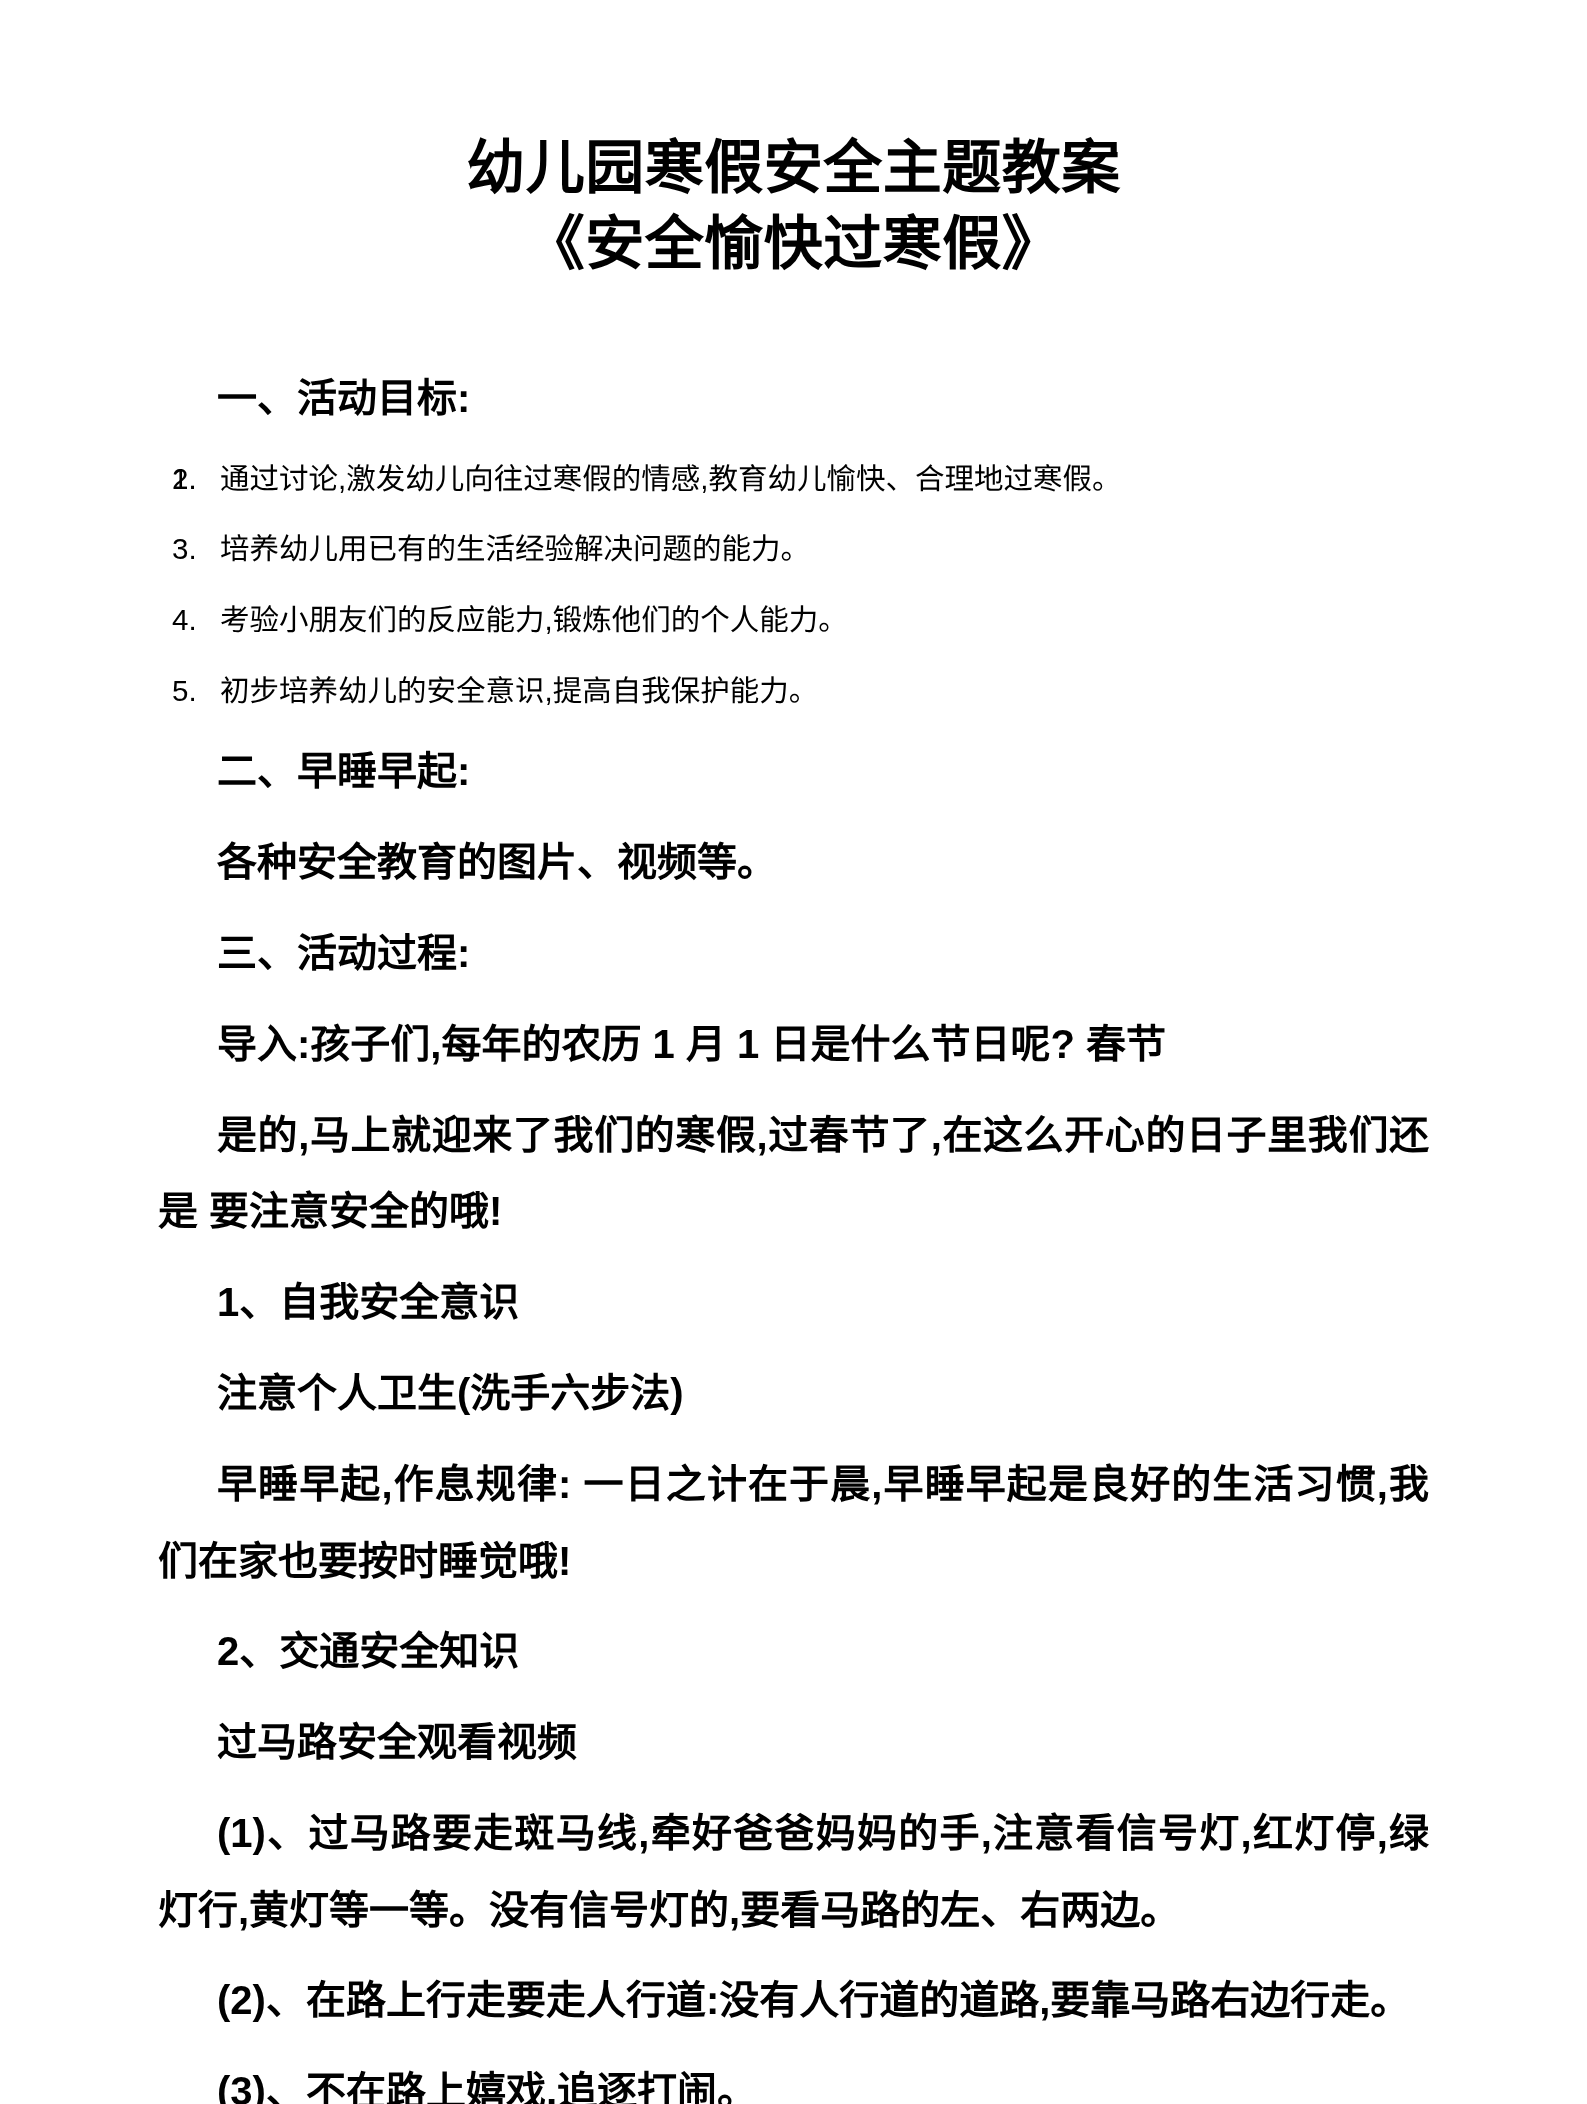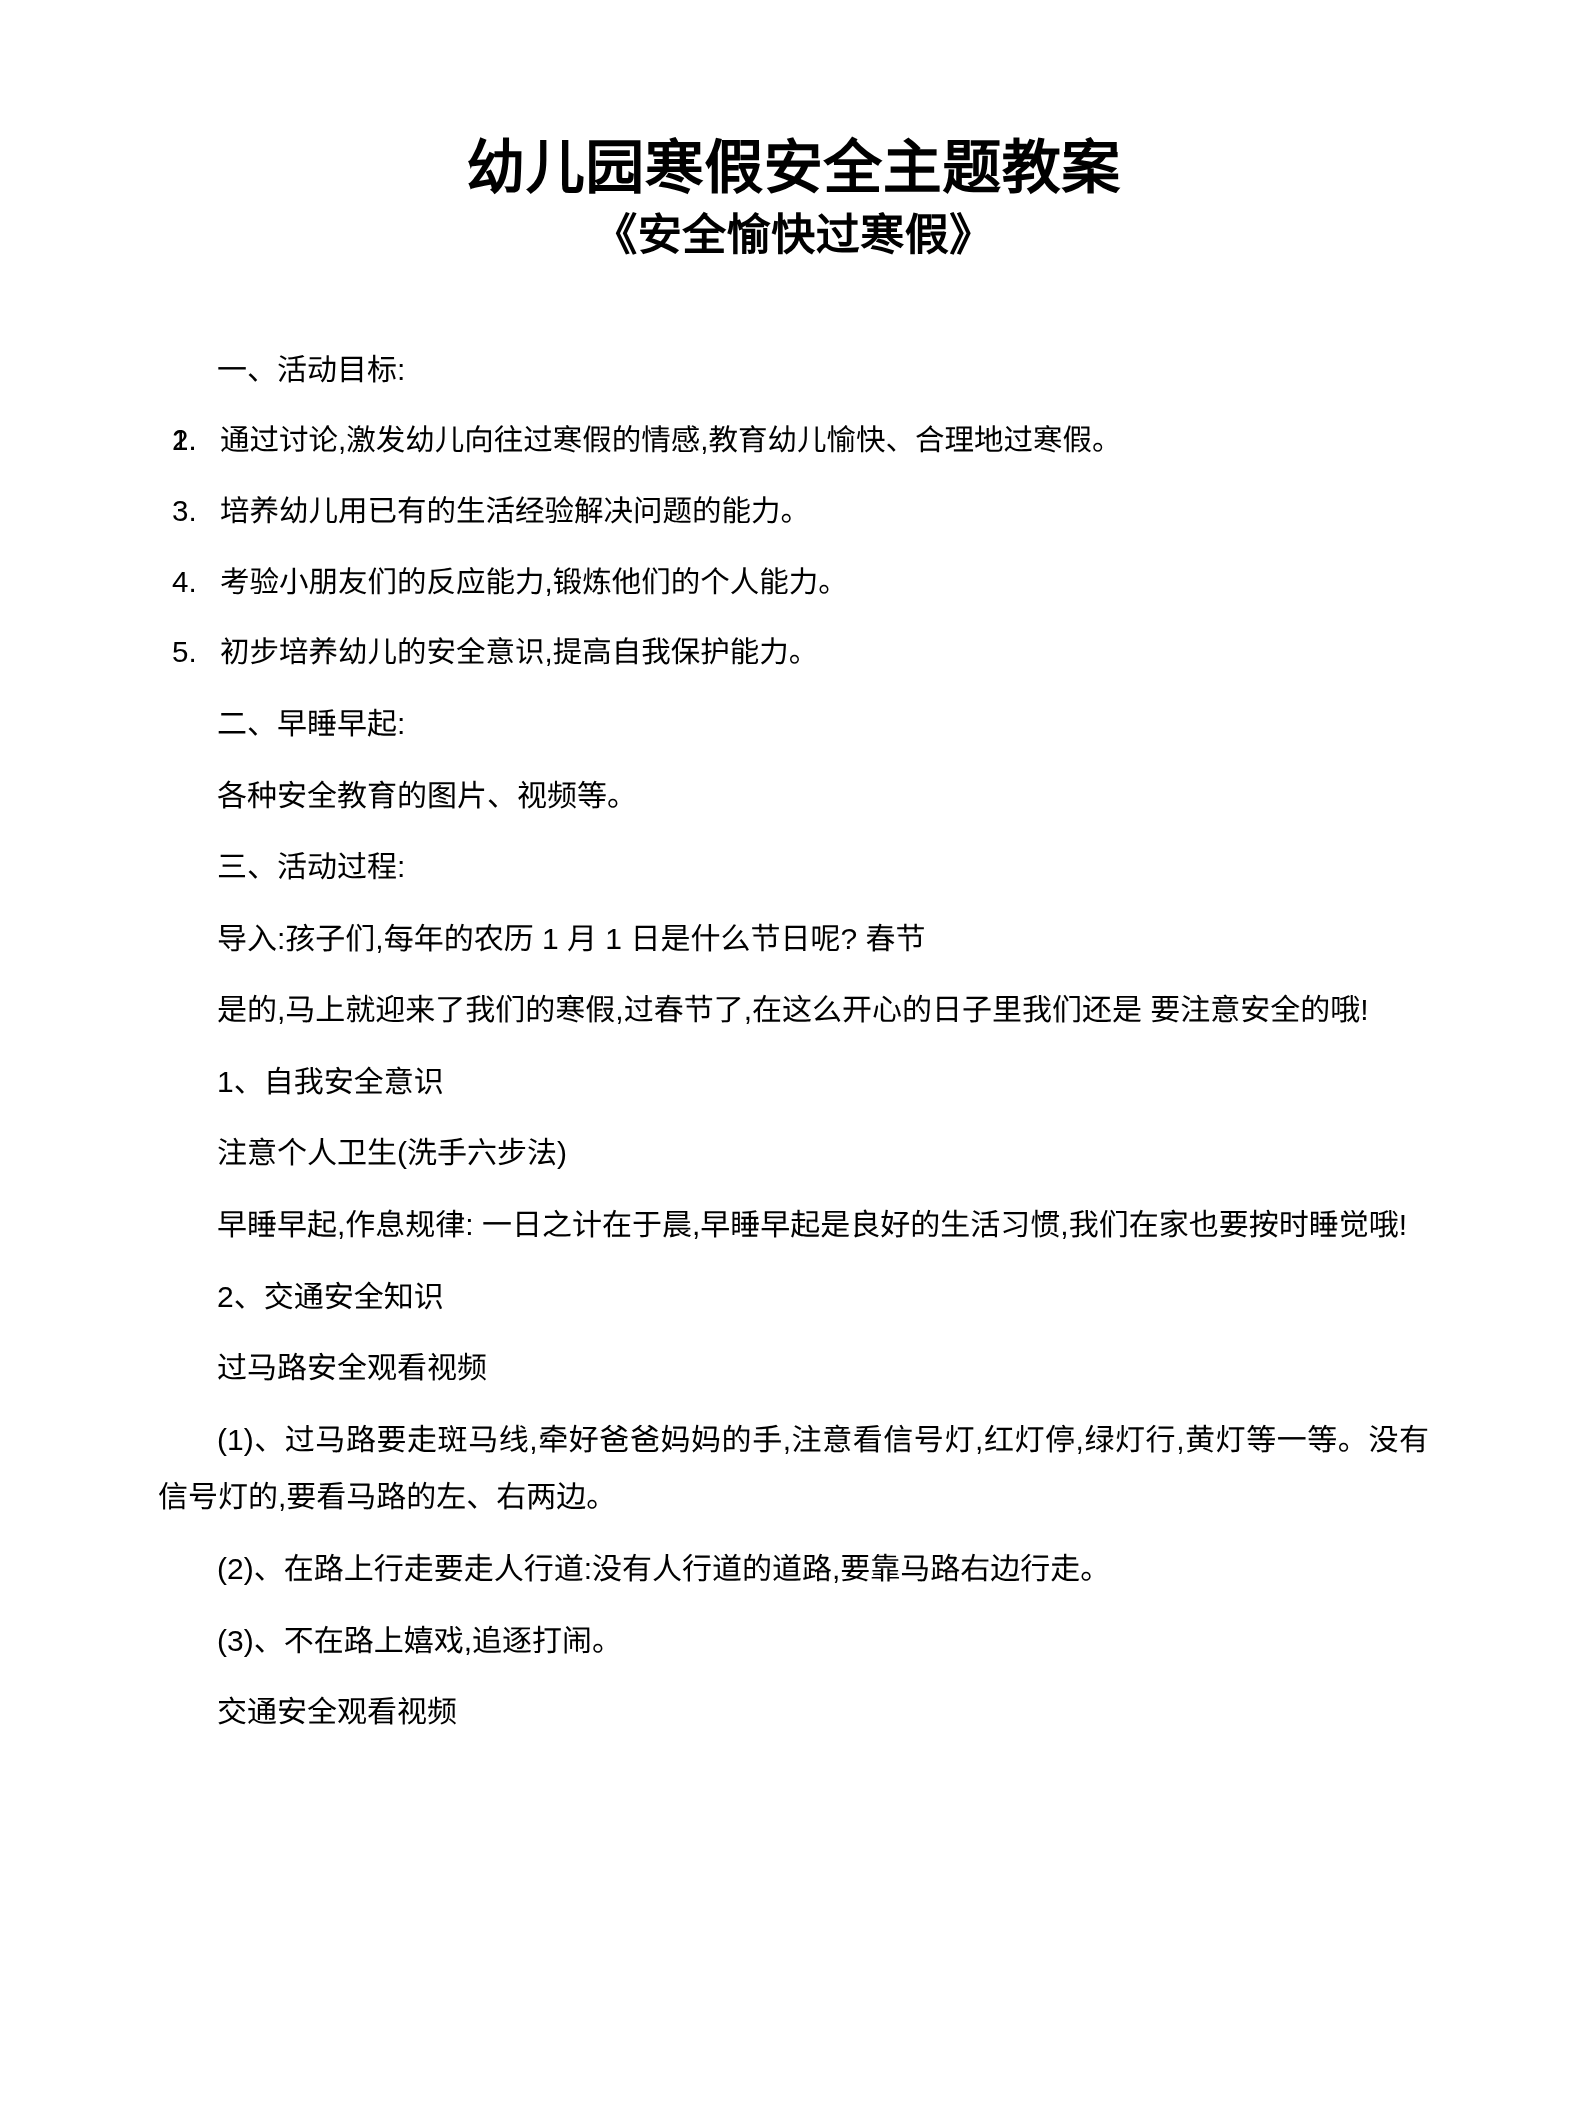--- a/index.html
+++ b/index.html
@@ -35,38 +35,39 @@
   }
   .doc-title {
     font-size: 59px;
     font-weight: 700;
     line-height: 1.28;
     letter-spacing: 0.5px;
     margin: 0;
     white-space: nowrap;
   }
   .doc-subtitle {
-    font-size: 44px;
+    font-size: 59px;
     font-weight: 700;
     line-height: 1.28;
     letter-spacing: 0.5px;
     margin: 0;
     white-space: nowrap;
   }
 
   
   .body-block {
     margin-top: 78px;
   }
   .para {
-    font-size: 30px;
+    font-size: 40px;
     line-height: 1.92;
     margin: 0 0 14px 0;
     text-align: justify;
     text-justify: inter-ideograph;
+    font-weight: bold;
   }
   .para.indent {
     text-indent: 59px;
   }
 
   
   .numlist {
     list-style: none;
     margin: 0;
     padding: 0;

